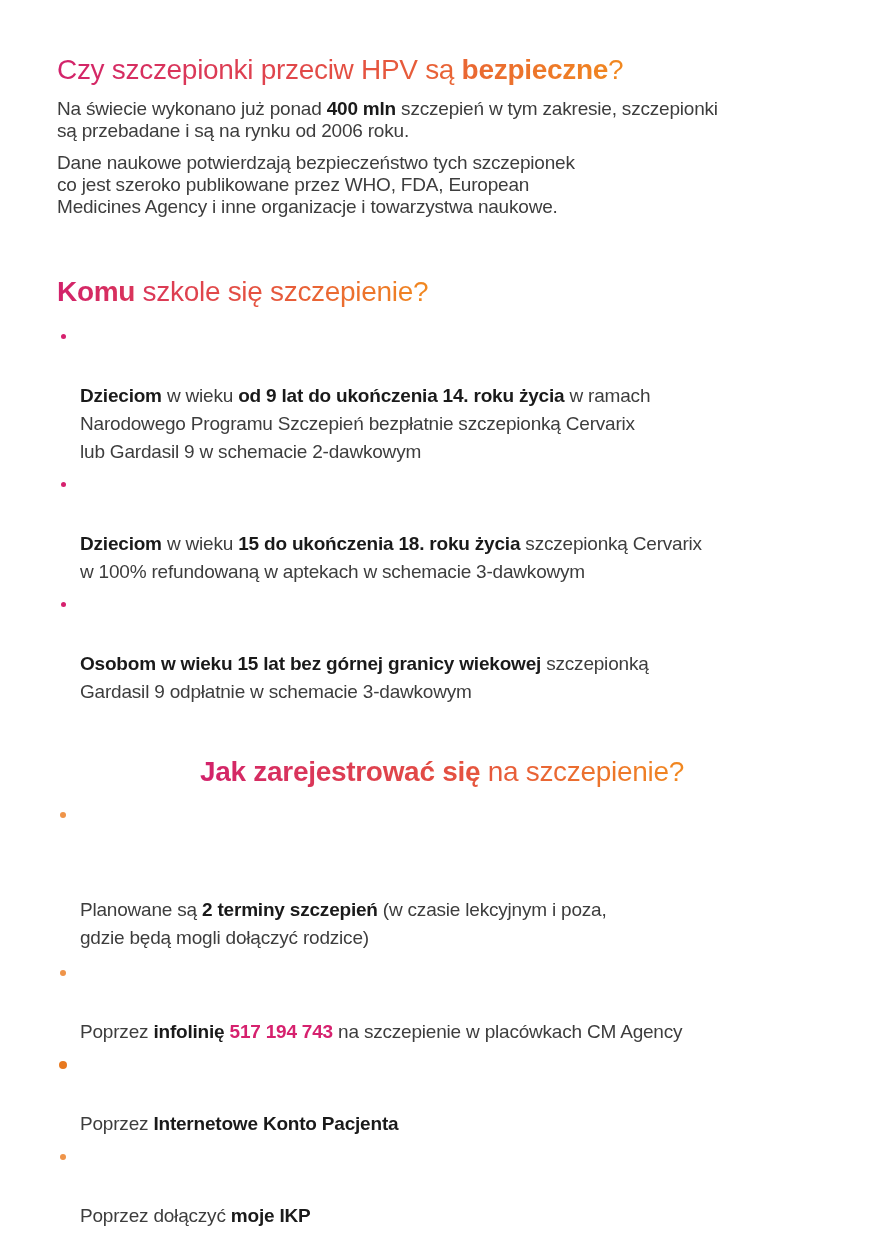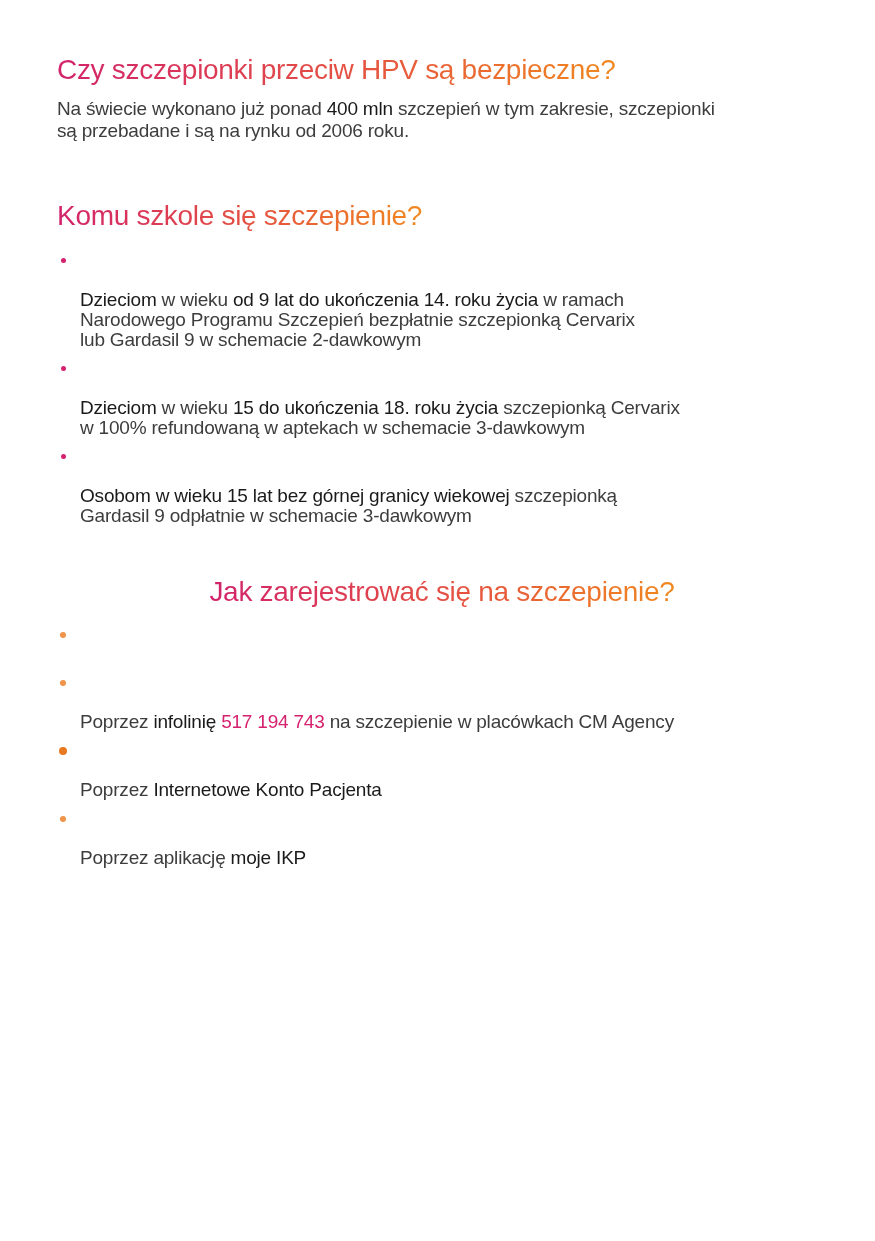--- a/index.html
+++ b/index.html
@@ -28,28 +28,28 @@
     -webkit-text-fill-color: transparent;
     color: #d2226b;
   }
   .sec-heading b, .sec-heading span { -webkit-text-fill-color: transparent; color: inherit; }
   .para {
     font-size: 19px;
     line-height: 22px;
     margin: 0 0 10px 0;
     white-space: pre-line;
   }
-  b { font-weight: normal; color: #1a1a1a; }
+  b { font-weight: bold; color: #1a1a1a; }
   .list { list-style: none; margin: 0; padding: 0; }
   .item {
     position: relative;
     padding-left: 23px;
     margin: 0 0 8px 0;
     font-size: 19px;
-    line-height: 20px;
+    line-height: 28px;
     white-space: pre-line;
   }
   .dot { position: absolute; border-radius: 50%; }
   .dot-pink       { left: 4px; top: 8px;  width: 5px; height: 5px; background: #d6216e; }
   .dot-orange     { left: 3px; top: 8px;  width: 6px; height: 6px; background: #ef9449; }
   .dot-orange-big { left: 2px; top: 7px;  width: 8px; height: 8px; background: #e8791f; }
   .item.no-bullet { margin-top: 2px; margin-bottom: 10px; }
   .section-who      { margin-top: 58px; }
   .section-register { margin-top: 50px; }
   .heading-row { margin: 0 0 12px 0; }
@@ -60,20 +60,23 @@
 <body>
 
 <div class="page">
 
   <section class="section-safety">
     <div class="heading-row">
       <h2 class="sec-heading"><span>Czy szczepionki przeciw HPV są </span><b>bezpieczne</b><span>?</span></h2>
     </div>
     <p class="para"><span>Na świecie wykonano już ponad </span><b>400 mln</b><span> szczepień w tym zakresie, szczepionki
 są przebadane i są na rynku od 2006 roku.</span></p>
+    <p class="para"><span>Dane naukowe potwierdzają bezpieczeństwo tych szczepionek
+co jest szeroko publikowane przez WHO, FDA, European
+Medicines Agency i inne organizacje i towarzystwa naukowe.</span></p>
   </section>
 
   <section class="section-who">
     <div class="heading-row">
       <h2 class="sec-heading"><b>Komu</b><span> szkole się szczepienie?</span></h2>
     </div>
     <ul class="list">
       <li class="item">
         <span class="dot dot-pink"></span>
         <span class="item-text"><b>Dzieciom</b><span> w wieku </span><b>od 9 lat do ukończenia 14. roku życia</b><span> w ramach
@@ -94,28 +97,32 @@
   </section>
 
   <section class="section-register">
     <div class="heading-row">
       <h2 class="sec-heading"><b>Jak zarejestrować się</b><span> na szczepienie?</span></h2>
     </div>
     <ul class="list">
       <li class="item">
         <span class="dot dot-orange"></span>
       </li>
+      <li class="item no-bullet">
+        <span class="item-text"><span>Planowane są </span><b>2 terminy szczepień</b><span> (w czasie lekcyjnym i poza,
+gdzie będą mogli dołączyć rodzice)</span></span>
+      </li>
       <li class="item">
         <span class="dot dot-orange"></span>
         <span class="item-text"><span>Poprzez </span><b>infolinię</b><span> </span><b style="color: rgb(214, 33, 110); text-align: right;">517 194 743</b><span> na szczepienie w placówkach CM Agency</span></span>
       </li>
       <li class="item">
         <span class="dot dot-orange-big"></span>
         <span class="item-text"><span>Poprzez </span><b>Internetowe Konto Pacjenta</b></span>
       </li>
       <li class="item">
         <span class="dot dot-orange"></span>
-        <span class="item-text"><span>Poprzez aplikację </span><b>moje IKP</b></span>
+        <span class="item-text"><span>Poprzez dołączyć </span><b>moje IKP</b></span>
       </li>
     </ul>
   </section>
 
 </div>
 
 </body></html>

